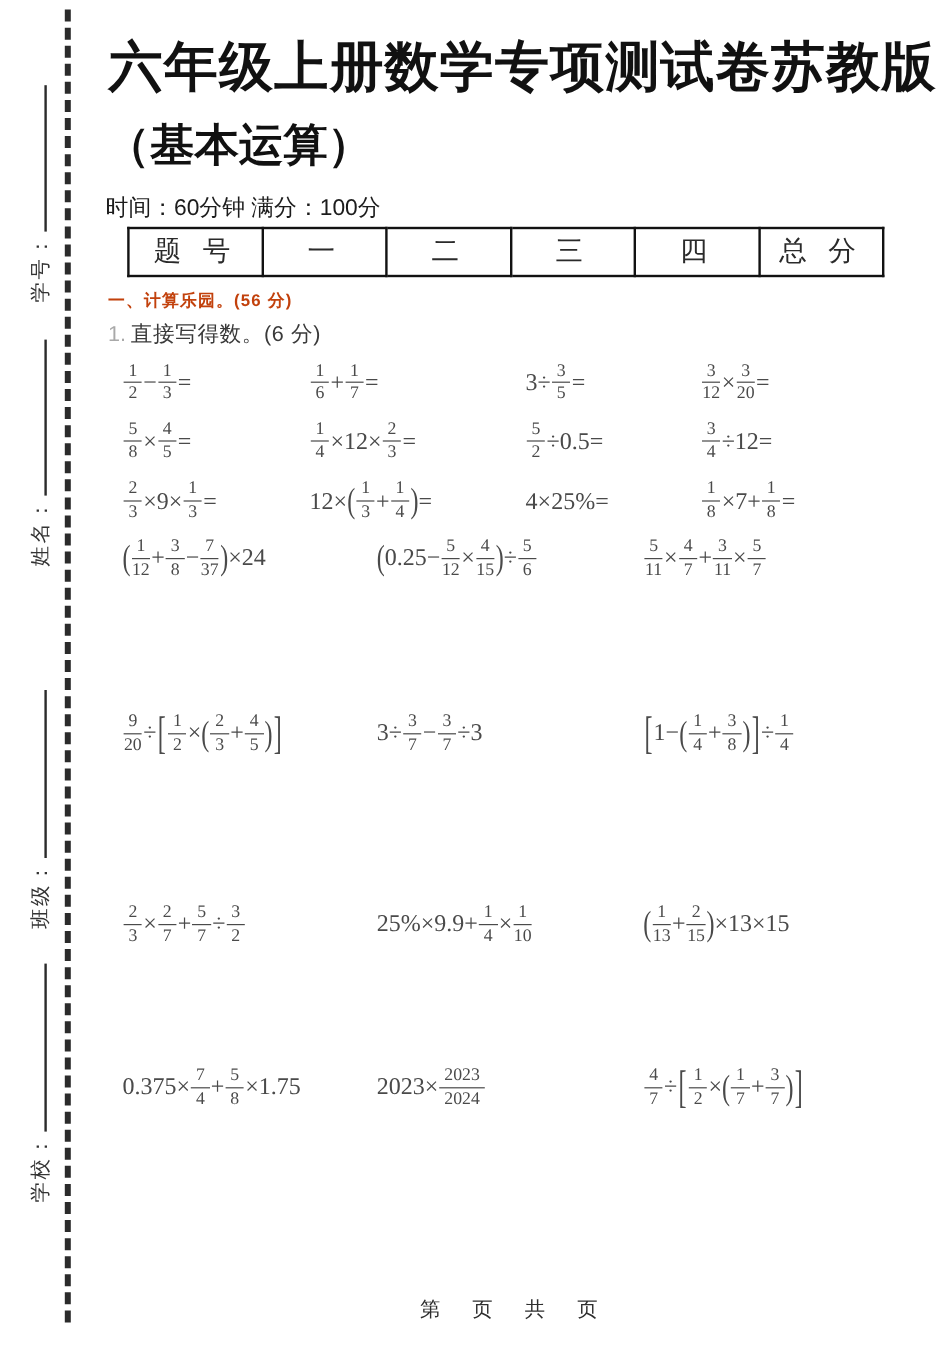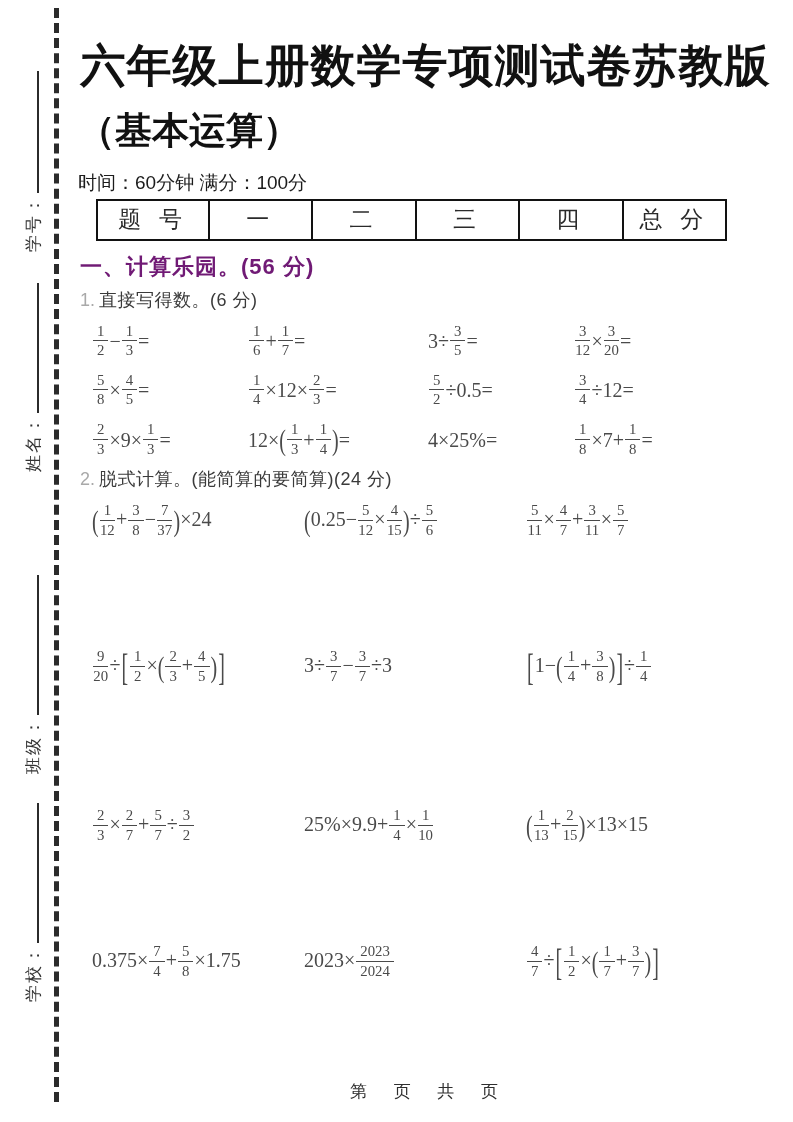--- a/index.html
+++ b/index.html
@@ -17,21 +17,21 @@
     position:absolute; left:21px; white-space:nowrap;
     transform:rotate(-90deg); transform-origin:0 0;
     font-family:"Liberation Sans", sans-serif; font-size:17px; color:#333;
     letter-spacing:2px;
   }
   .side-field .blank-line {
     display:inline-block; border-bottom:2px solid #2b2b2b;
     height:1.05em; vertical-align:baseline; margin-left:2px;
   }
   
-  .main { position:absolute; left:78px; top:0; width:695px;margin-top:10px; }
+  .main { position:absolute; left:88px; top:0; width:695px; }
   .title {
     margin-top:30px; text-align:center; font-family:"Liberation Sans", sans-serif;
     font-weight:900; font-size:45px; letter-spacing:1px; color:#111; line-height:1.15;
   }
   .subtitle {
     margin-top:14px; text-align:left; font-family:"Liberation Sans", sans-serif;
     font-weight:900; font-size:37px; color:#111;
   }
   .meta {
     margin-top:14px; text-align:left; padding-right:12px;
@@ -43,21 +43,21 @@
     width:631px; table-layout:fixed;padding-left:44px;
   }
   .score-table td {
     border:2.5px solid #121212; height:40px; text-align:center;
     font-size:23px; color:#2a2a2a; letter-spacing:6px;
   }
   .score-table td:first-child { width:112px; }
   
   .sec-heading {
     margin:11px 0 0 2px; font-family:"Liberation Sans", sans-serif;
-    font-weight:700; font-size:22px; color:#701a75; letter-spacing:1px;
+    font-weight:700; font-size:14px; color:#c2410c; letter-spacing:1px;
   }
   .item-heading {
     margin:6px 0 0 2px; font-family:"Liberation Sans", sans-serif;
     font-size:18px; color:#3a3a3a;
   }
   .item-heading .item-no { color:#a9a9a9; font-weight:400; margin-right:4px; }
   .item-heading .item-title { font-weight:400; letter-spacing:0.5px; }
   
   .math { font-size:20px; color:#4a4a4a; white-space:nowrap; }
   .frac {
@@ -199,23 +199,20 @@
       <div class="math">4×25%=</div>
       <div class="math"><span class="frac">
             <span class="num">1</span>
             <span class="den">8</span>
           </span>×7+<span class="frac">
             <span class="num">1</span>
             <span class="den">8</span>
           </span>=</div>
     </div>
 
-    <div class="item-heading" style="margin-top:9px;">
-      <span class="item-no">2.</span><span class="item-title">脱式计算。(能简算的要简算)(24 分)</span>
-    </div>
 
     <div class="calc-row calc-row-1">
       <div class="math"><span class="pr">(</span><span class="frac"><span class="num">1</span><span class="den">12</span></span>+<span class="frac"><span class="num">3</span><span class="den">8</span></span>−<span class="frac"><span class="num">7</span><span class="den">37</span></span><span class="pr">)</span>×24</div>
       <div class="math"><span class="pr">(</span>0.25−<span class="frac"><span class="num">5</span><span class="den">12</span></span>×<span class="frac"><span class="num">4</span><span class="den">15</span></span><span class="pr">)</span>÷<span class="frac"><span class="num">5</span><span class="den">6</span></span></div>
       <div class="math"><span class="frac"><span class="num">5</span><span class="den">11</span></span>×<span class="frac"><span class="num">4</span><span class="den">7</span></span>+<span class="frac"><span class="num">3</span><span class="den">11</span></span>×<span class="frac"><span class="num">5</span><span class="den">7</span></span></div>
     </div>
     <div class="calc-row calc-row-2">
       <div class="math"><span class="frac"><span class="num">9</span><span class="den">20</span></span>÷<span class="bk">[</span><span class="frac"><span class="num">1</span><span class="den">2</span></span>×<span class="pr">(</span><span class="frac"><span class="num">2</span><span class="den">3</span></span>+<span class="frac"><span class="num">4</span><span class="den">5</span></span><span class="pr">)</span><span class="bk">]</span></div>
       <div class="math">3÷<span class="frac"><span class="num">3</span><span class="den">7</span></span>−<span class="frac"><span class="num">3</span><span class="den">7</span></span>÷3</div>
       <div class="math"><span class="bk">[</span>1−<span class="pr">(</span><span class="frac"><span class="num">1</span><span class="den">4</span></span>+<span class="frac"><span class="num">3</span><span class="den">8</span></span><span class="pr">)</span><span class="bk">]</span>÷<span class="frac"><span class="num">1</span><span class="den">4</span></span></div>

